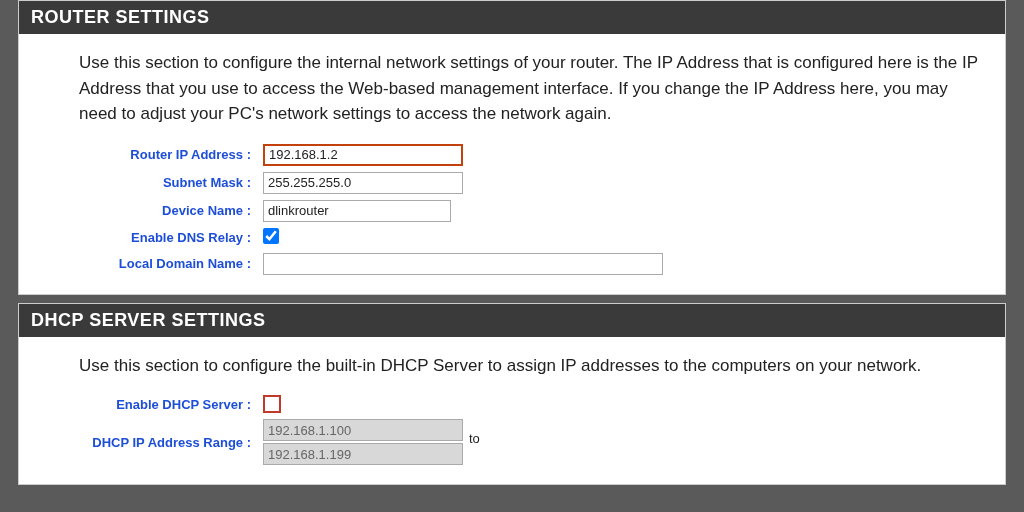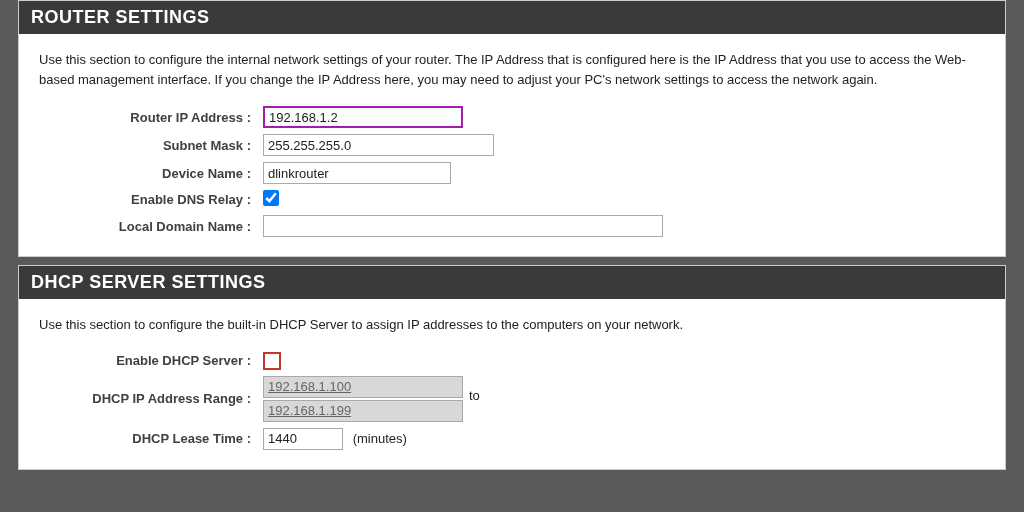--- a/index.html
+++ b/index.html
@@ -30,71 +30,71 @@
       font-size: 18px;
       padding: 6px 12px;
       letter-spacing: 0.5px;
       text-transform: uppercase;
     }
     .section-body {
       padding: 16px 20px 16px 20px;
       background: #fff;
     }
     .description {
-      font-size: 13px;
+      font-size: 17px;
       color: #222;
       margin-bottom: 14px;
       line-height: 1.5;
+      margin-left: 40px;
     }
     .form-table {
       width: 100%;
       border-collapse: collapse;
     }
     .form-table tr td {
       padding: 3px 4px;
       vertical-align: middle;
     }
     .form-table .label-cell {
       text-align: right;
       font-weight: bold;
-      color: #404040;
+      color: #1d4ed8;
       font-size: 13px;
       white-space: nowrap;
       width: 220px;
       padding-right: 8px;
     }
     .form-table .input-cell {
       text-align: left;
     }
     input[type="text"] {
       height: 22px;
       font-size: 13px;
       padding: 2px 4px;
       border: 1px solid #aaa;
       background: #fff;
       color: #222;
     }
     input[type="text"].ip-input {
       width: 200px;
-      border: 2px solid #a21caf;
+      border: 2px solid #c2410c;
     }
     input[type="text"].subnet-input {
-      width: 231px;
+      width: 200px;
     }
     input[type="text"].device-input {
       width: 188px;
     }
     input[type="text"].domain-input {
       width: 400px;
     }
     input[type="text"].dhcp-range-input {
       width: 200px;
       background: #d8d8d8;
       color: #666;
-      text-decoration: underline;
     }
     input[type="text"].lease-input {
       width: 80px;
     }
     input[type="checkbox"] {
       width: 16px;
       height: 16px;
       cursor: pointer;
     }
     .checkbox-outlined {
@@ -200,25 +200,18 @@
           <td class="input-cell">
             <div class="dhcp-range-wrapper">
               <div class="dhcp-range-inputs">
                 <input type="text" class="dhcp-range-input" value="192.168.1.100" readonly="" style="">
                 <input type="text" class="dhcp-range-input" value="192.168.1.199" readonly="" style="">
               </div>
               <span class="to-label">to</span>
             </div>
           </td>
         </tr>
-        <tr>
-          <td class="label-cell">DHCP Lease Time :</td>
-          <td class="input-cell">
-            <input type="text" class="lease-input" value="1440" style="">
-            <span class="inline-label">(minutes)</span>
-          </td>
-        </tr>
       </tbody>
         </table>
     </div>
   </div>
 
 </div>
 
 </body></html>

